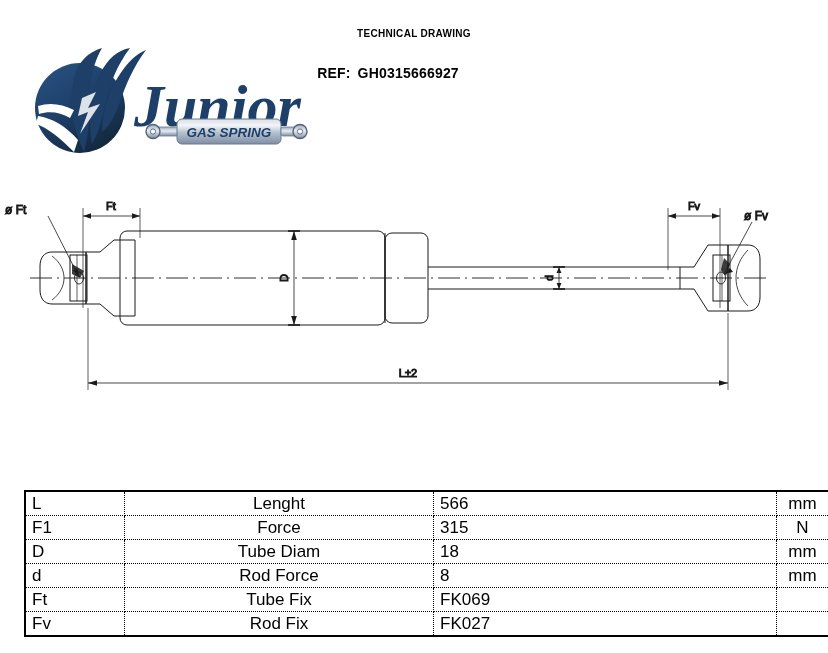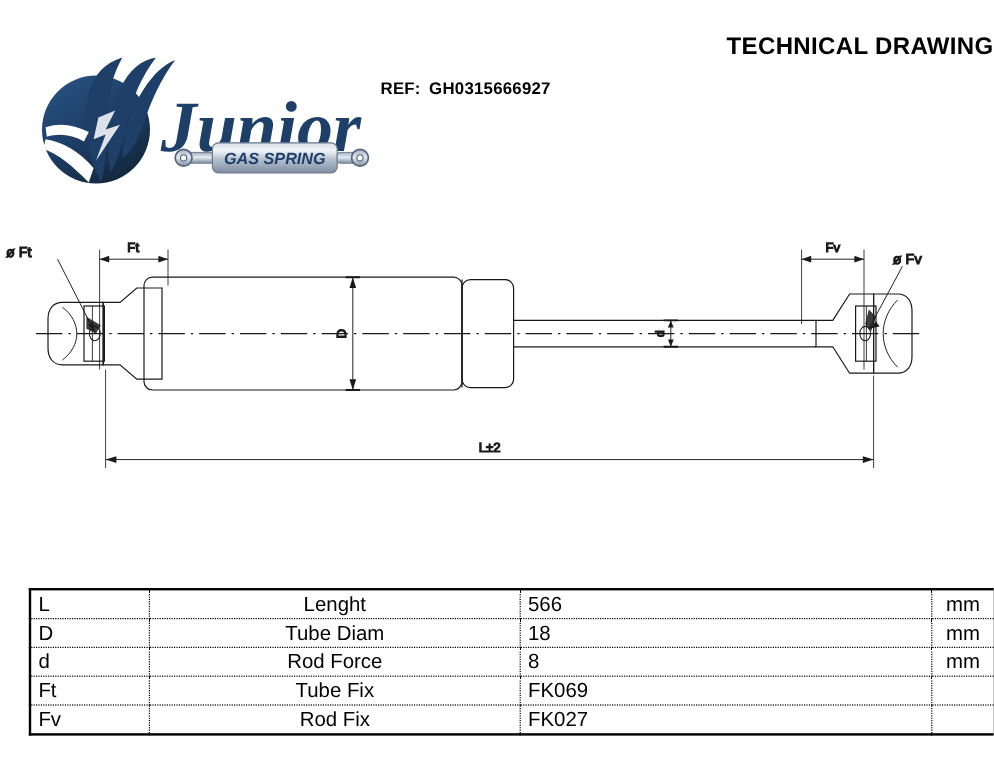--- a/index.html
+++ b/index.html
@@ -16,22 +16,22 @@
     color: #000000;
     overflow: hidden;
   }
 
   
   #header-title {
     position: absolute;
     left: 0;
     top: 28px;
     width: 828px;
-    text-align: right;
-    font-size: 20px;
+    text-align: center;
+    font-size: 10px;
     font-weight: bold;
     letter-spacing: 0.3px;
   }
   #header-ref {
     position: absolute;
     left: 0;
     top: 65px;
     width: 776px;
     text-align: center;
     font-size: 14px;
@@ -269,20 +269,26 @@
 
 <table id="spec-table">
   <tbody>
     <tr>
       <td class="col-symbol">L</td>
       <td class="col-desc">Lenght</td>
       <td class="col-value">566</td>
       <td class="col-unit">mm</td>
     </tr>
     <tr>
+      <td class="col-symbol">F1</td>
+      <td class="col-desc">Force</td>
+      <td class="col-value">315</td>
+      <td class="col-unit">N</td>
+    </tr>
+    <tr>
       <td class="col-symbol">D</td>
       <td class="col-desc">Tube Diam</td>
       <td class="col-value">18</td>
       <td class="col-unit">mm</td>
     </tr>
     <tr>
       <td class="col-symbol">d</td>
       <td class="col-desc">Rod Force</td>
       <td class="col-value">8</td>
       <td class="col-unit">mm</td>

